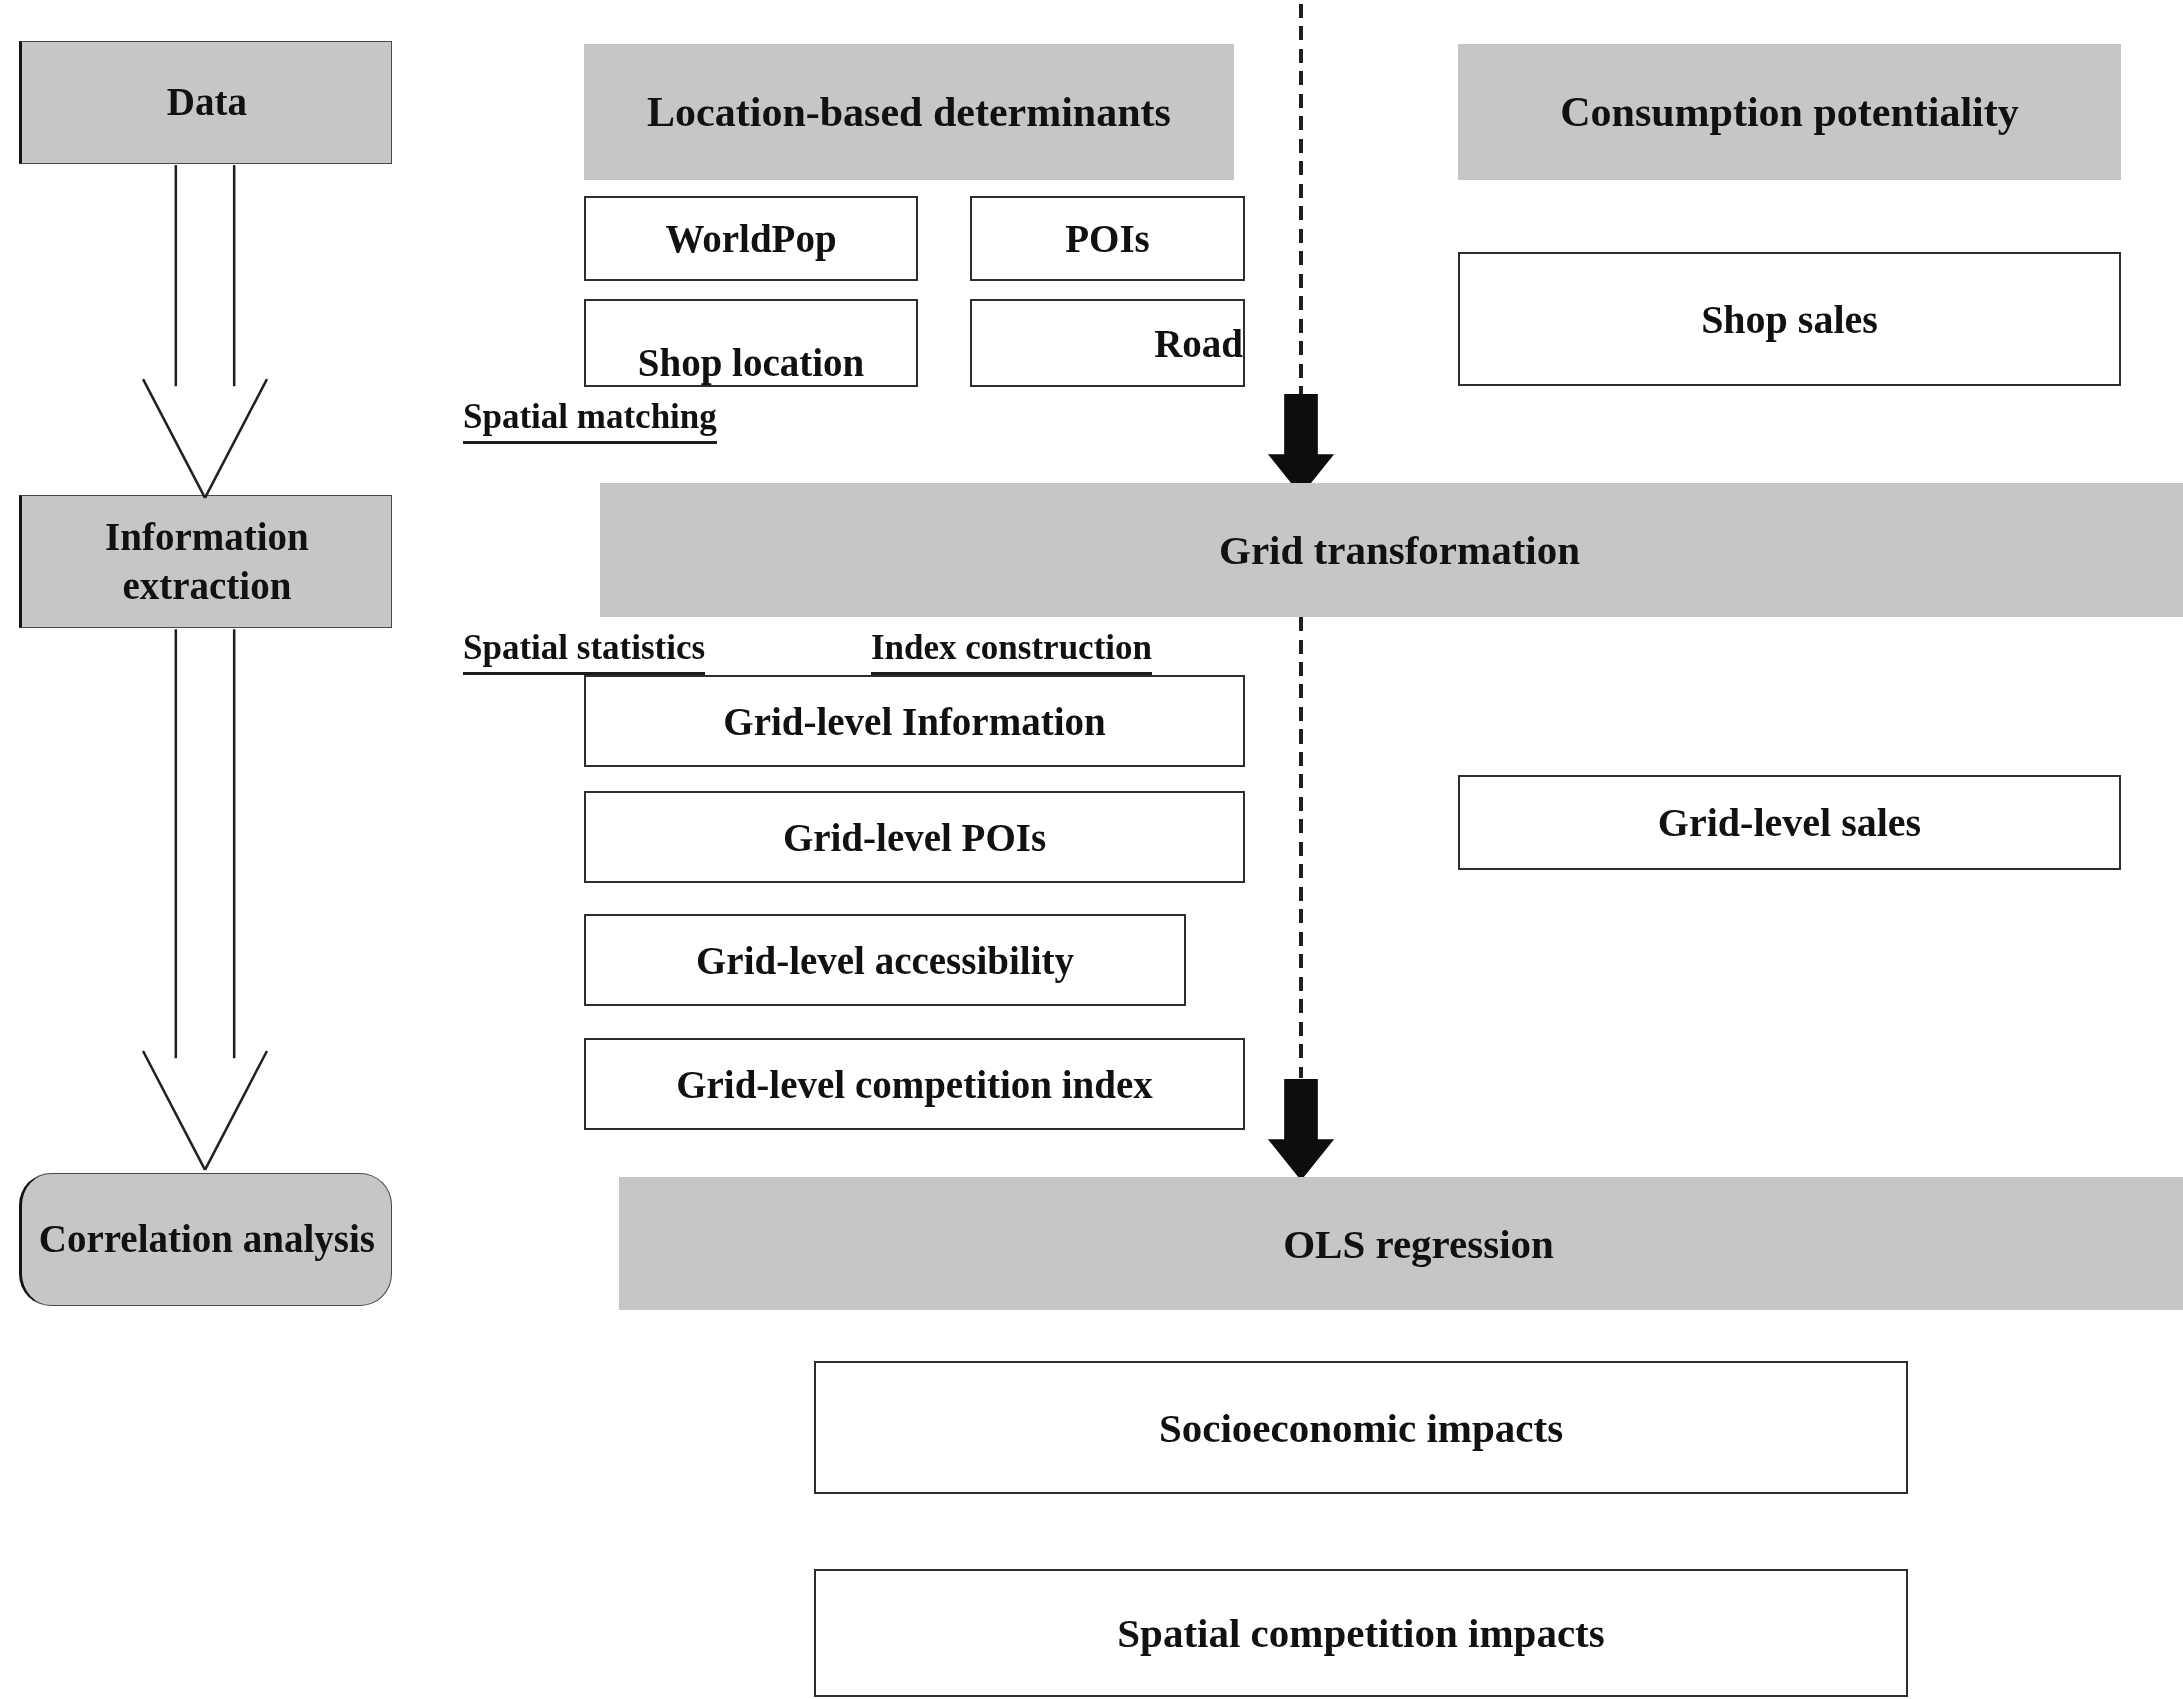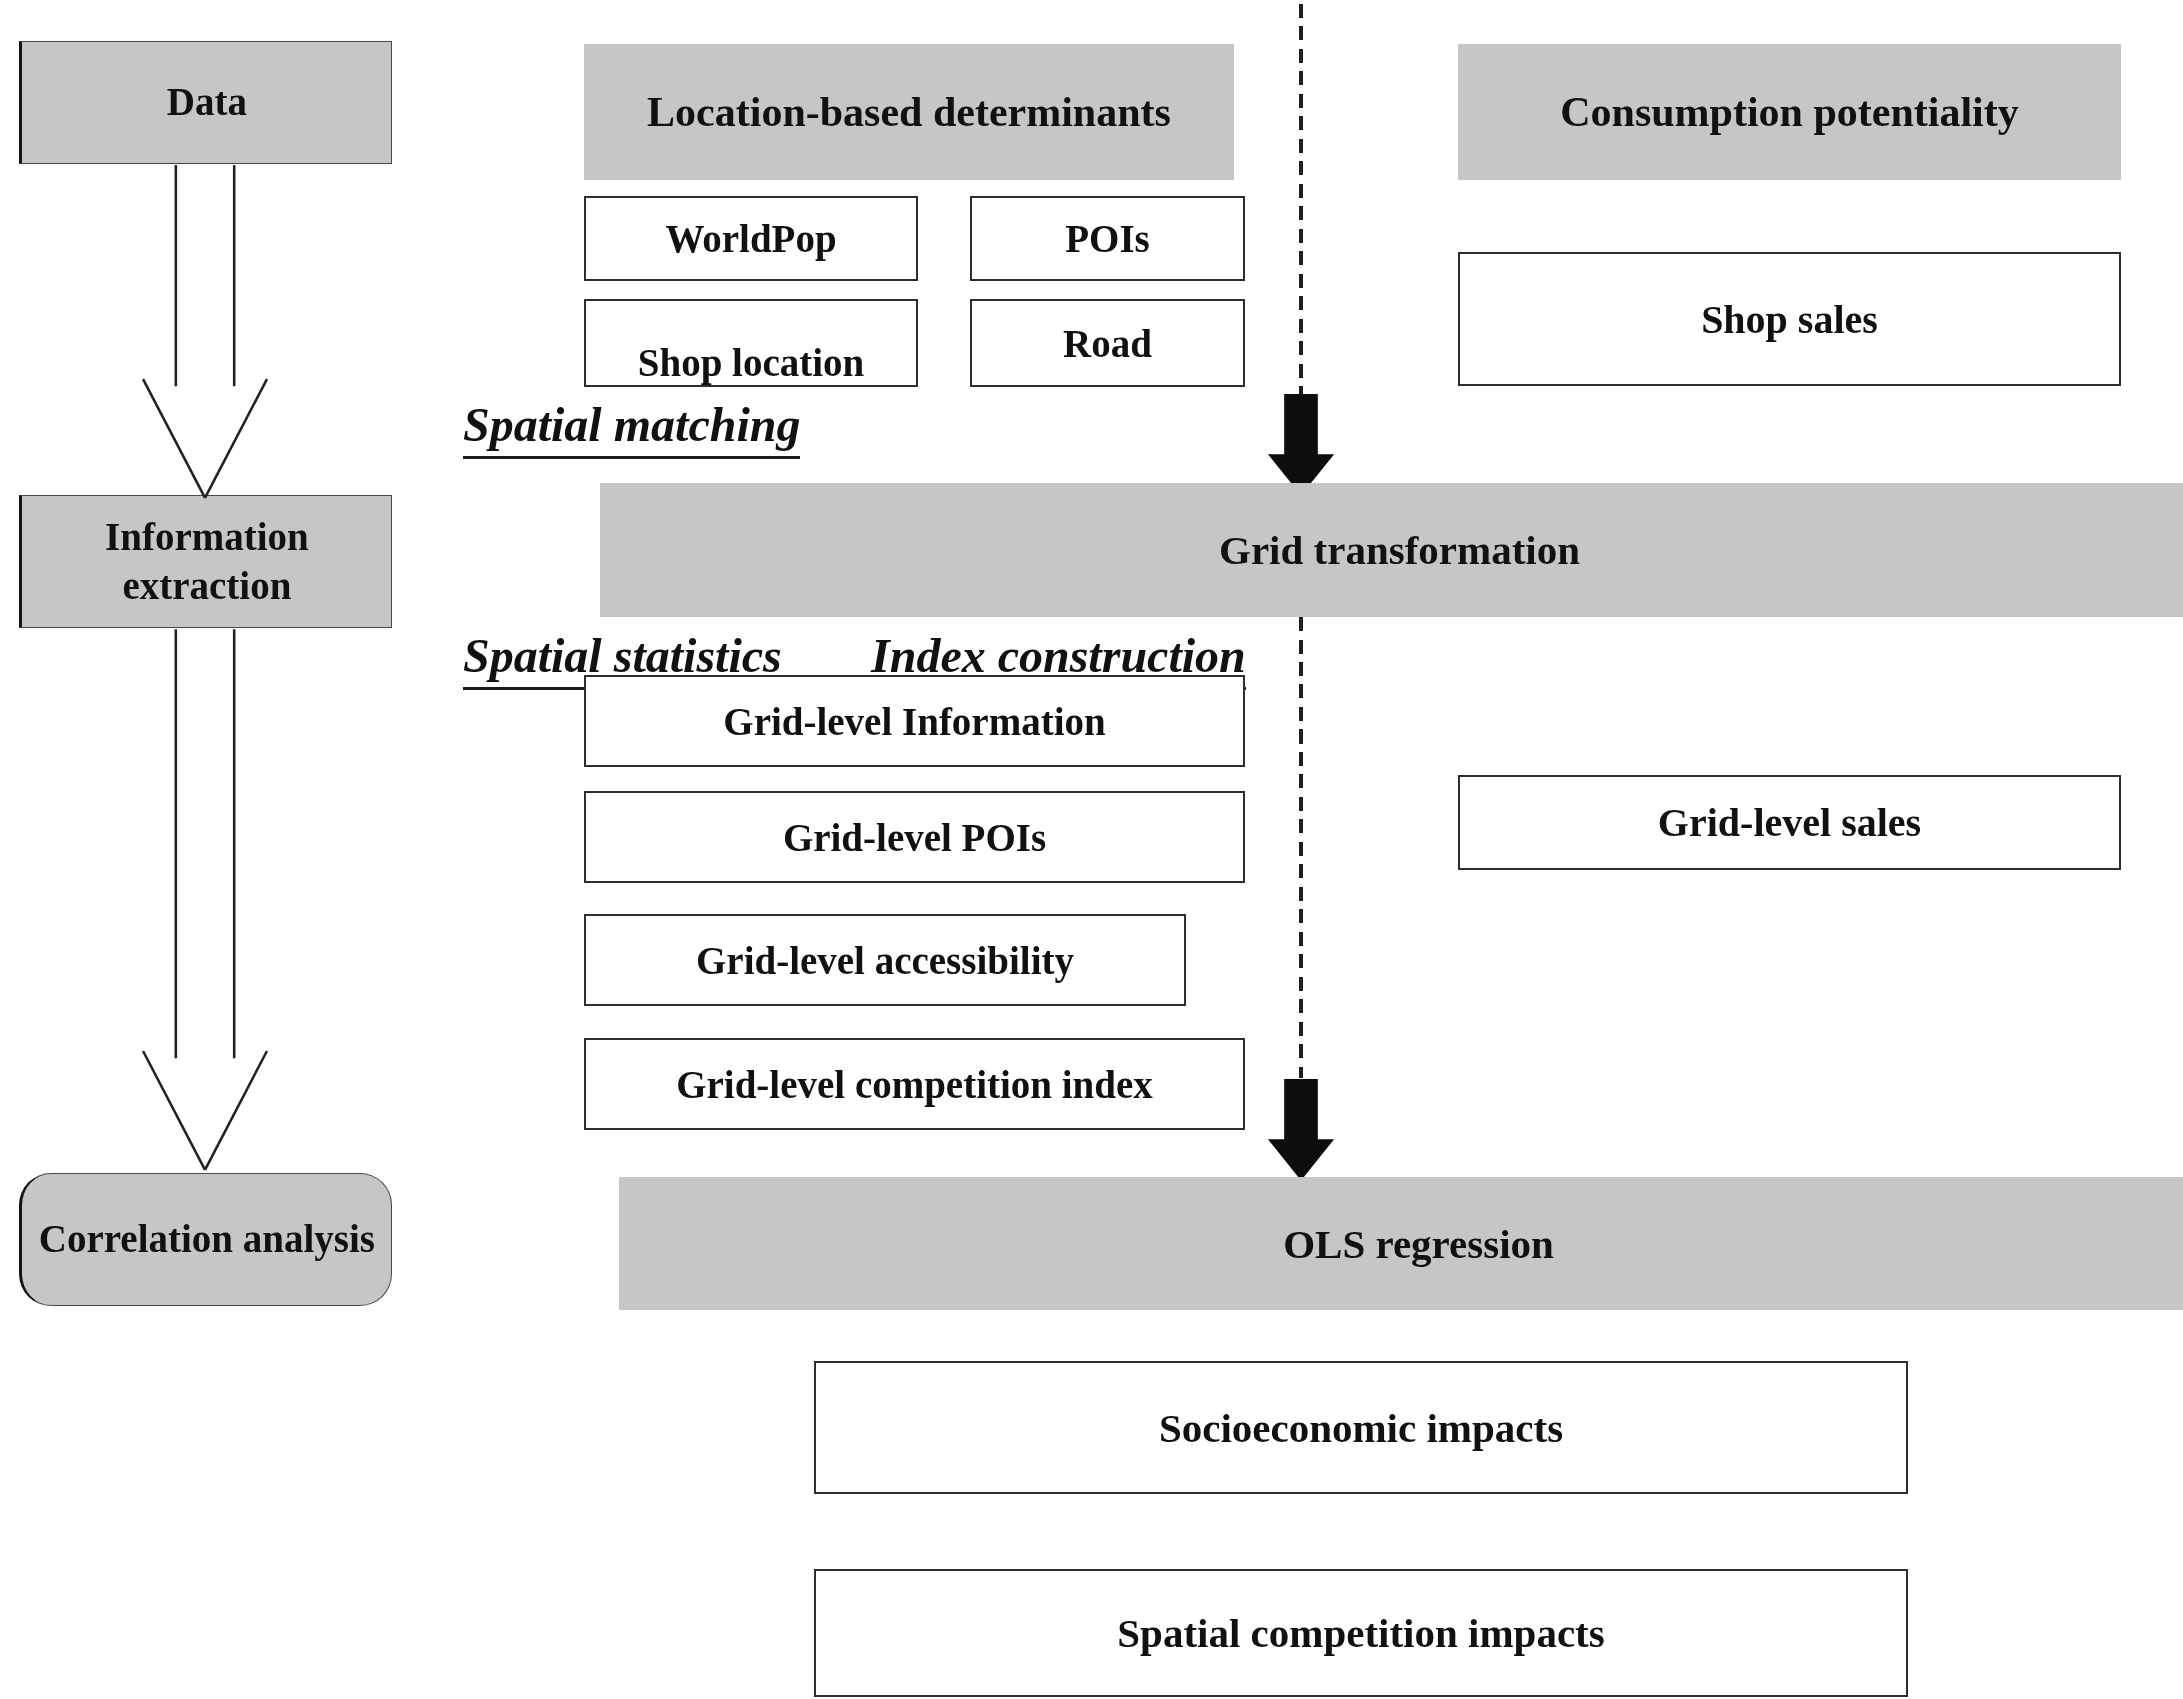--- a/index.html
+++ b/index.html
@@ -55,22 +55,21 @@
     display: flex;
     align-items: center;
     justify-content: center;
     text-align: center;
     font-weight: 700;
     font-size: 39px;
   }
   .ital {
     position: absolute;
     font-weight: 700;
-    font-style: italic;
-    font-size: 48px;
+    font-size: 35px;
     white-space: nowrap;
   }
   .ital span {
     display: inline-block;
     border-bottom: 3.1px solid #1c1c1c;
     padding-bottom: 4.1px;
   }
   .dash {
     position: absolute;
     width: 3.6px;
@@ -117,21 +116,21 @@
 
 <div class="wbox" style="left:584px; top:196px; width:334px; height:85px;">
   <span>WorldPop</span>
 </div>
 <div class="wbox" style="left:970px; top:196px; width:275px; height:85px;">
   <span>POIs</span>
 </div>
 <div class="wbox" style="left:584px; top:299px; width:334px; height:88px;align-items:flex-end;">
   <span>Shop location</span>
 </div>
-<div class="wbox" style="left:970px; top:299px; width:275px; height:88px;">
+<div class="wbox" style="left:970px; top:299px; width:275px; height:88px;justify-content:flex-end;">
   <span>Road</span>
 </div>
 
 <div class="wbox" style="left:1458px; top:252px; width:663px; height:134px; font-size:40px;">
   <span>Shop sales</span>
 </div>
 
 <div class="ital" style="left:463px; top:397px;">
   <span>Spatial matching</span>
 </div>

